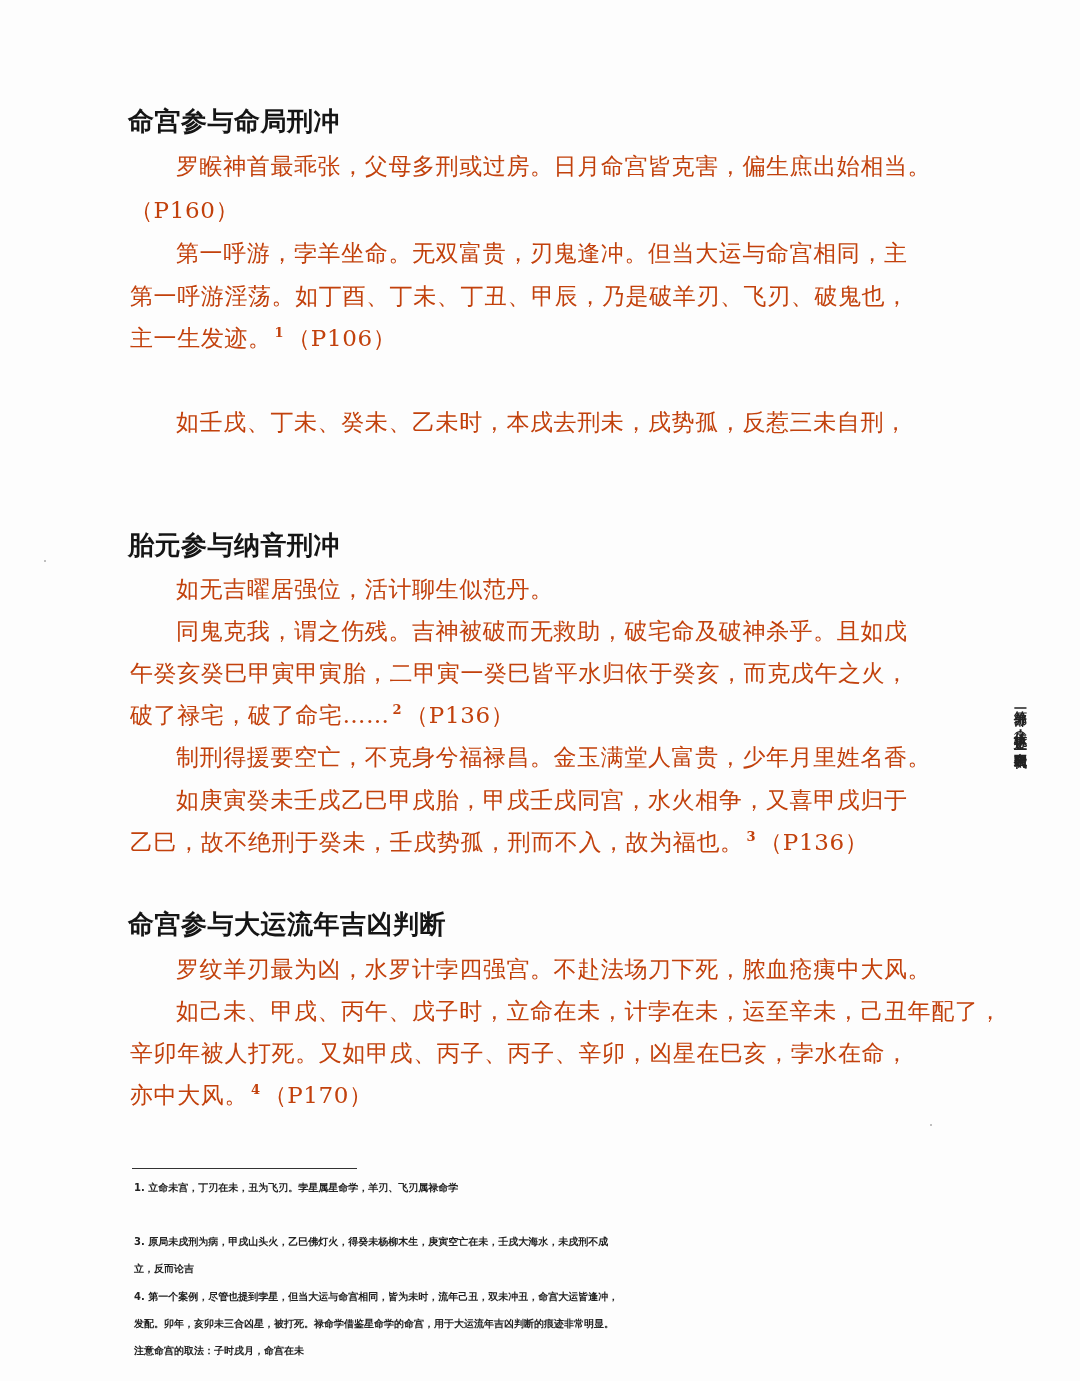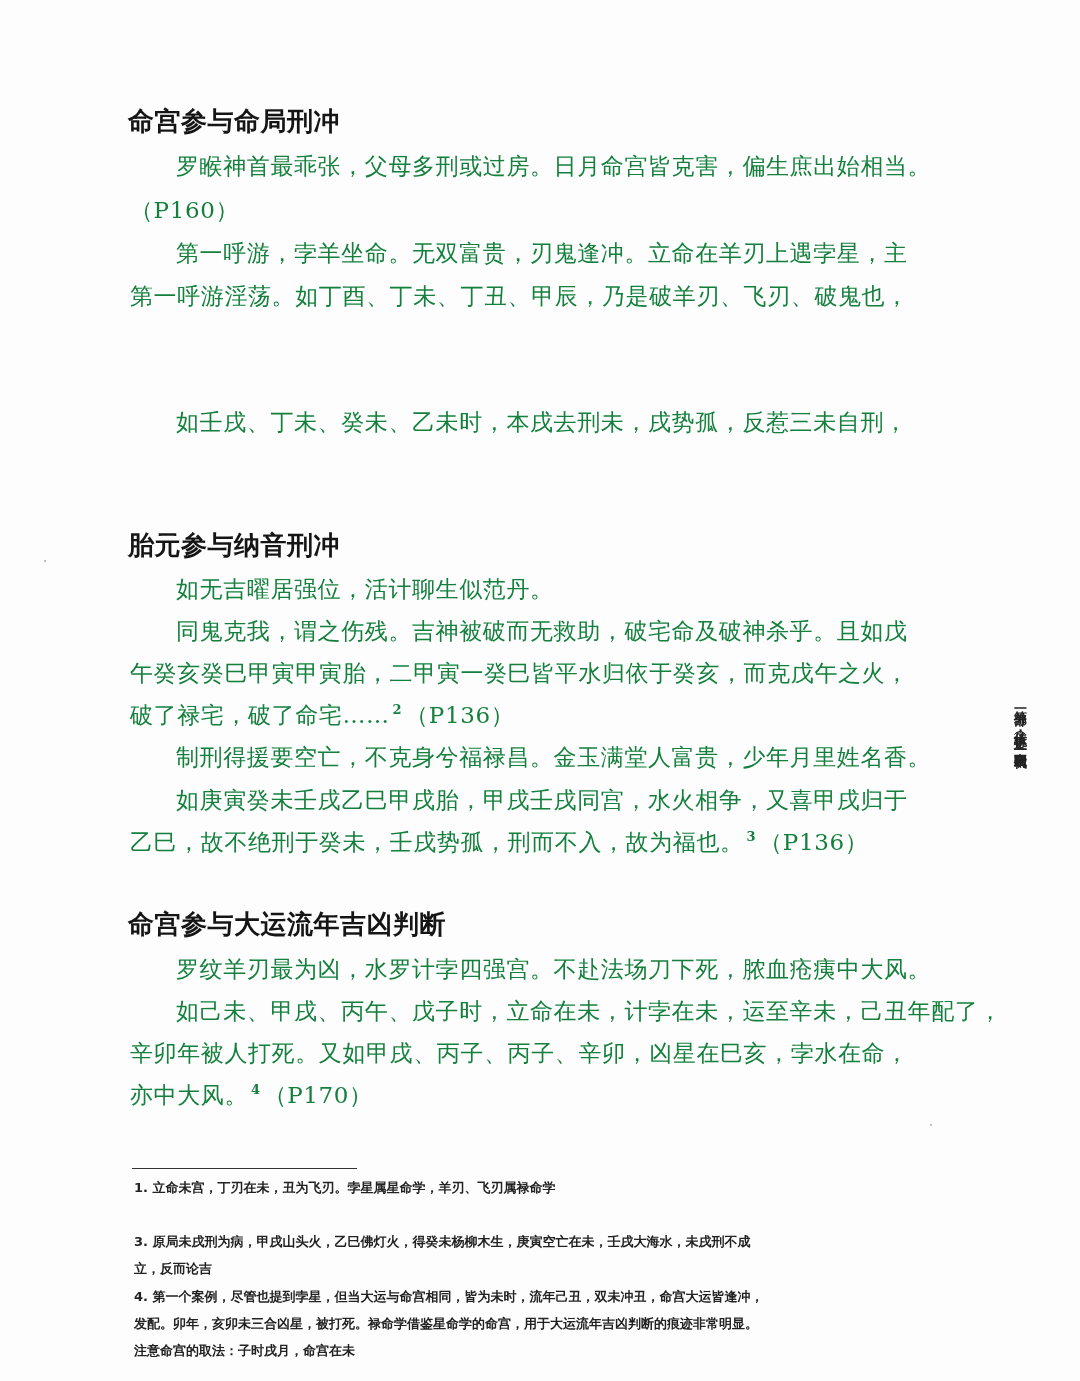--- a/index.html
+++ b/index.html
@@ -9,49 +9,52 @@
     font-family: "DejaVu Serif", "Liberation Serif", serif;
   }
   .page { position: absolute; left: 0; top: 0; width: 865px; height: 1381px; }
   .heading {
     position: absolute; left: 128px; font-size: 26px; font-weight: bold; letter-spacing: 0.5px;
     font-family: "DejaVu Sans", "Liberation Sans", sans-serif; color: #151515;
     white-space: nowrap; line-height: 32px;
   }
   .line {
     position: absolute; font-size: 23px; line-height: 30px; white-space: nowrap; letter-spacing: 0.6px;
-    color: #15803d;
+    color: #c2410c;
     text-align: center;
   }
   .indent { left: 176px; }
   .flush { left: 130px; }
   sup.fn { font-size: 13px; font-weight: bold; position: relative; top: -9px; vertical-align: baseline; margin: 0 3px; }
   .rule { position: absolute; left: 132px; top: 1168px; width: 225px; height: 1px; background: #333; }
   .note {
-    position: absolute; left: 134px; font-size: 13px; line-height: 22px; white-space: nowrap;
+    position: absolute; left: 134px; font-size: 10px; line-height: 22px; white-space: nowrap;
     font-family: "DejaVu Sans", "Liberation Sans", sans-serif; font-weight: bold; color: #222;
   }
   .sidebar {
     position: absolute; left: 1009px; top: 700px; width: 22px;
     writing-mode: vertical-rl; font-size: 13px; font-weight: bold; line-height: 22px;
     font-family: "DejaVu Sans", "Liberation Sans", sans-serif; color: #222; letter-spacing: 1px;
   }
   .sidebar .gap { display: inline-block; height: 18px; }
   .speck { position: absolute; width: 2px; height: 2px; background: #aaa; border-radius: 1px; }
 </style>
 </head>
 <body>
 
 <div class="page">
 
   <div class="heading" style="top:105px">命宫参与命局刑冲</div>
   <div class="line indent" style="top:151px">罗睺神首最乖张，父母多刑或过房。日月命宫皆克害，偏生庶出始相当。</div>
   <div class="line flush" style="top:195px">（P160）</div>
-  <div class="line indent" style="top:238px">第一呼游，孛羊坐命。无双富贵，刃鬼逢冲。立命在羊刃上遇孛星，主</div>
+  <div class="line indent" style="top:238px">第一呼游，孛羊坐命。无双富贵，刃鬼逢冲。但当大运与命宫相同，主</div>
   <div class="line flush" style="top:281px">第一呼游淫荡。如丁酉、丁未、丁丑、甲辰，乃是破羊刃、飞刃、破鬼也，</div>
+  <div class="line flush" style="top:323px">
+    <span>主一生发迹。</span><sup class="fn">1</sup><span>（P106）</span>
+  </div>
   <div class="line indent" style="top:407px">如壬戌、丁未、癸未、乙未时，本戌去刑未，戌势孤，反惹三未自刑，</div>
 
   <div class="heading" style="top:529px">胎元参与纳音刑冲</div>
   <div class="line indent" style="top:574px">如无吉曜居强位，活计聊生似范丹。</div>
   <div class="line indent" style="top:616px">同鬼克我，谓之伤残。吉神被破而无救助，破宅命及破神杀乎。且如戊</div>
   <div class="line flush" style="top:658px">午癸亥癸巳甲寅甲寅胎，二甲寅一癸巳皆平水归依于癸亥，而克戊午之火，</div>
   <div class="line flush" style="top:700px">
     <span>破了禄宅，破了命宅……</span><sup class="fn">2</sup><span>（P136）</span>
   </div>
   <div class="line indent" style="top:785px">如庚寅癸未壬戌乙巳甲戌胎，甲戌壬戌同宫，水火相争，又喜甲戌归于</div>

